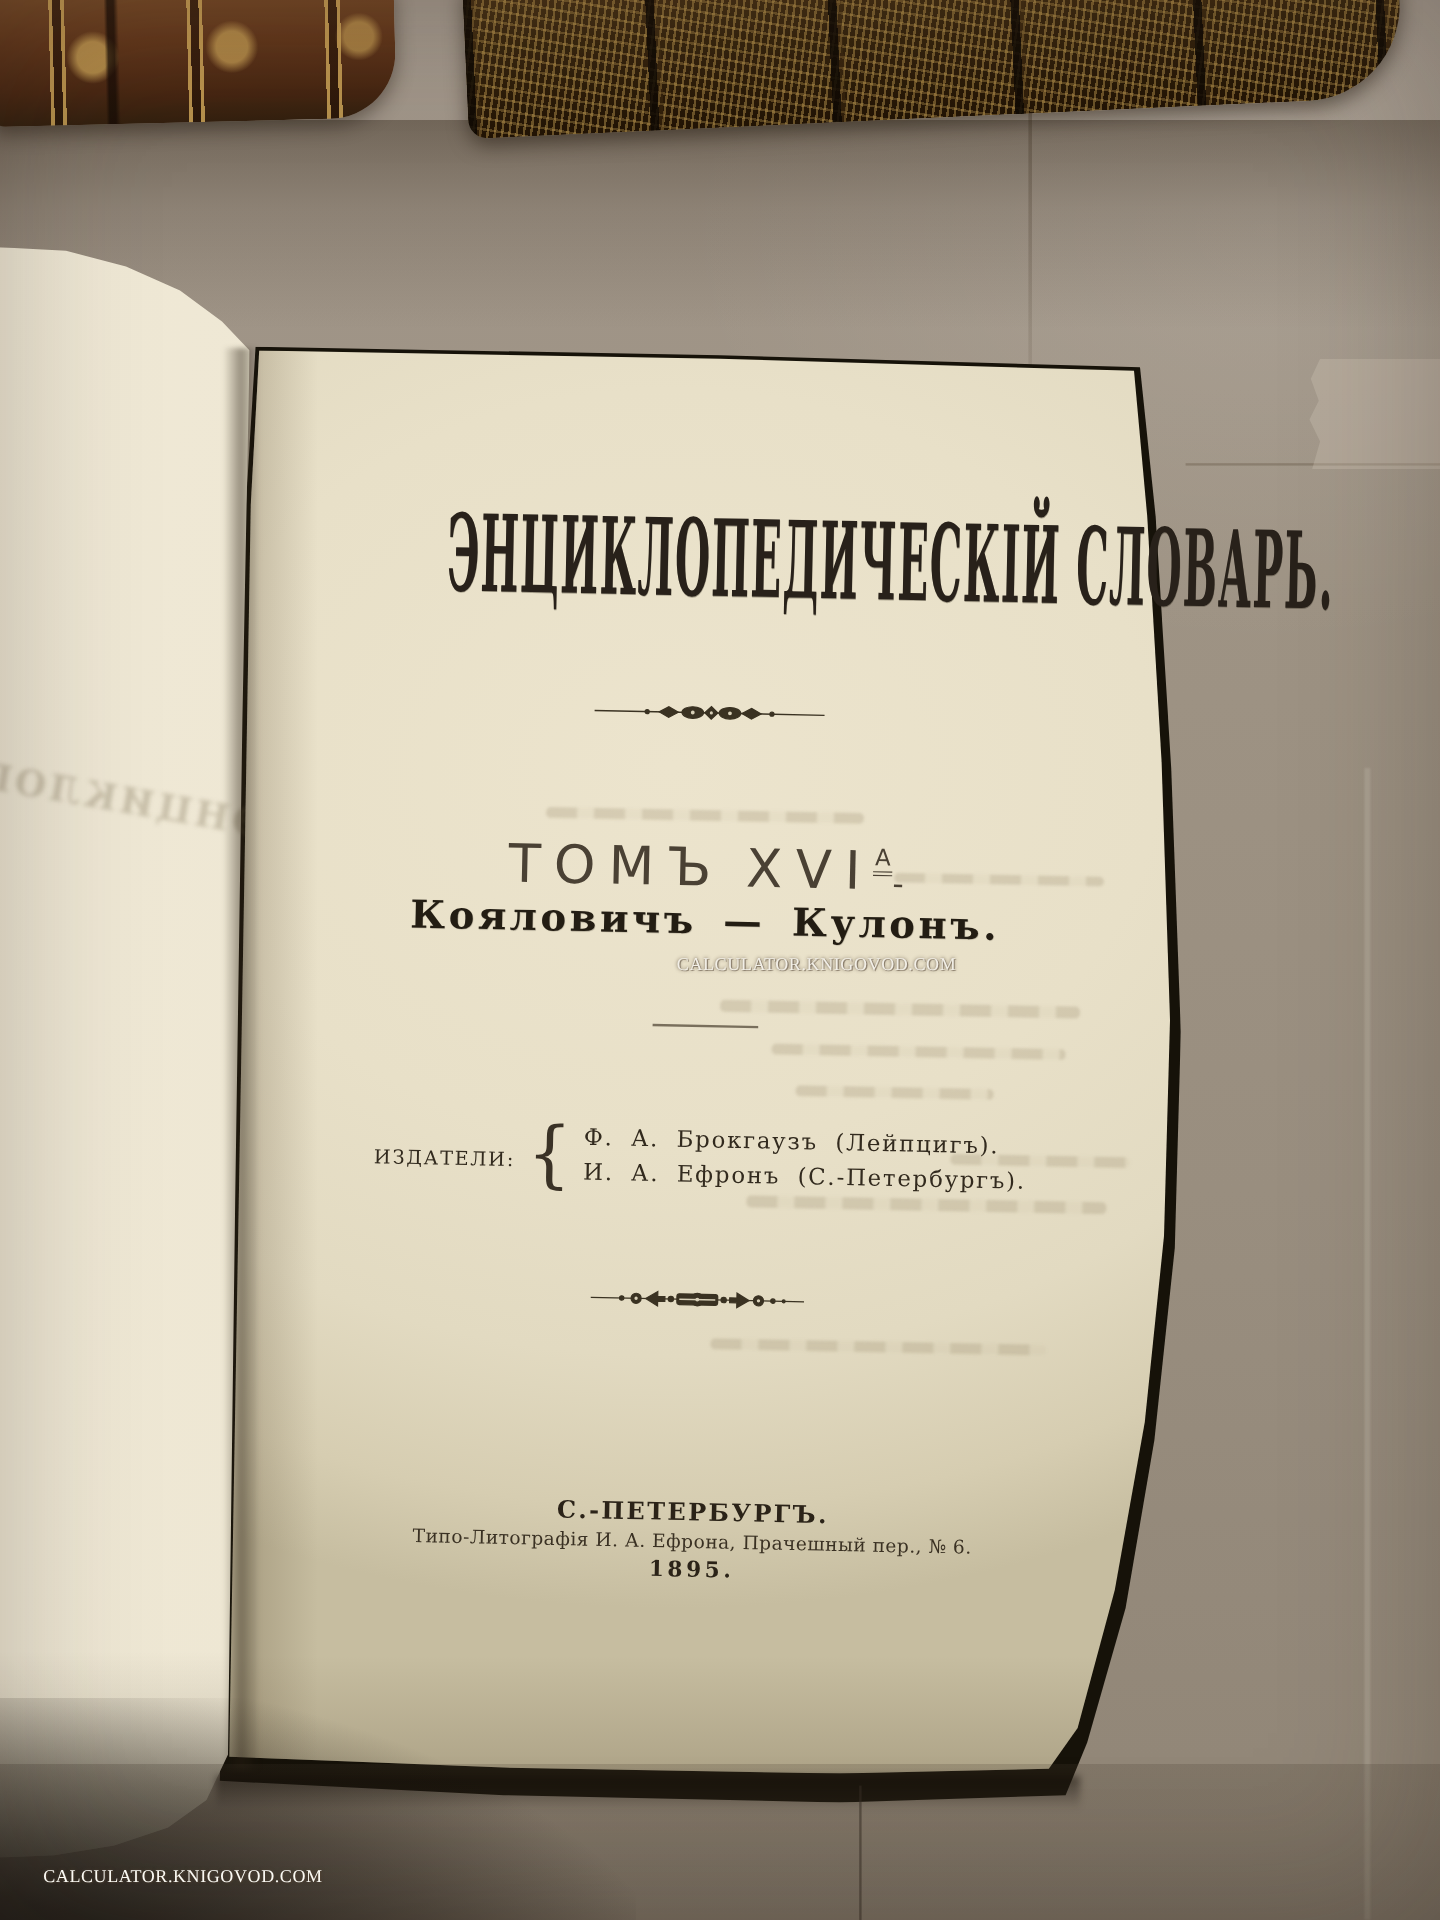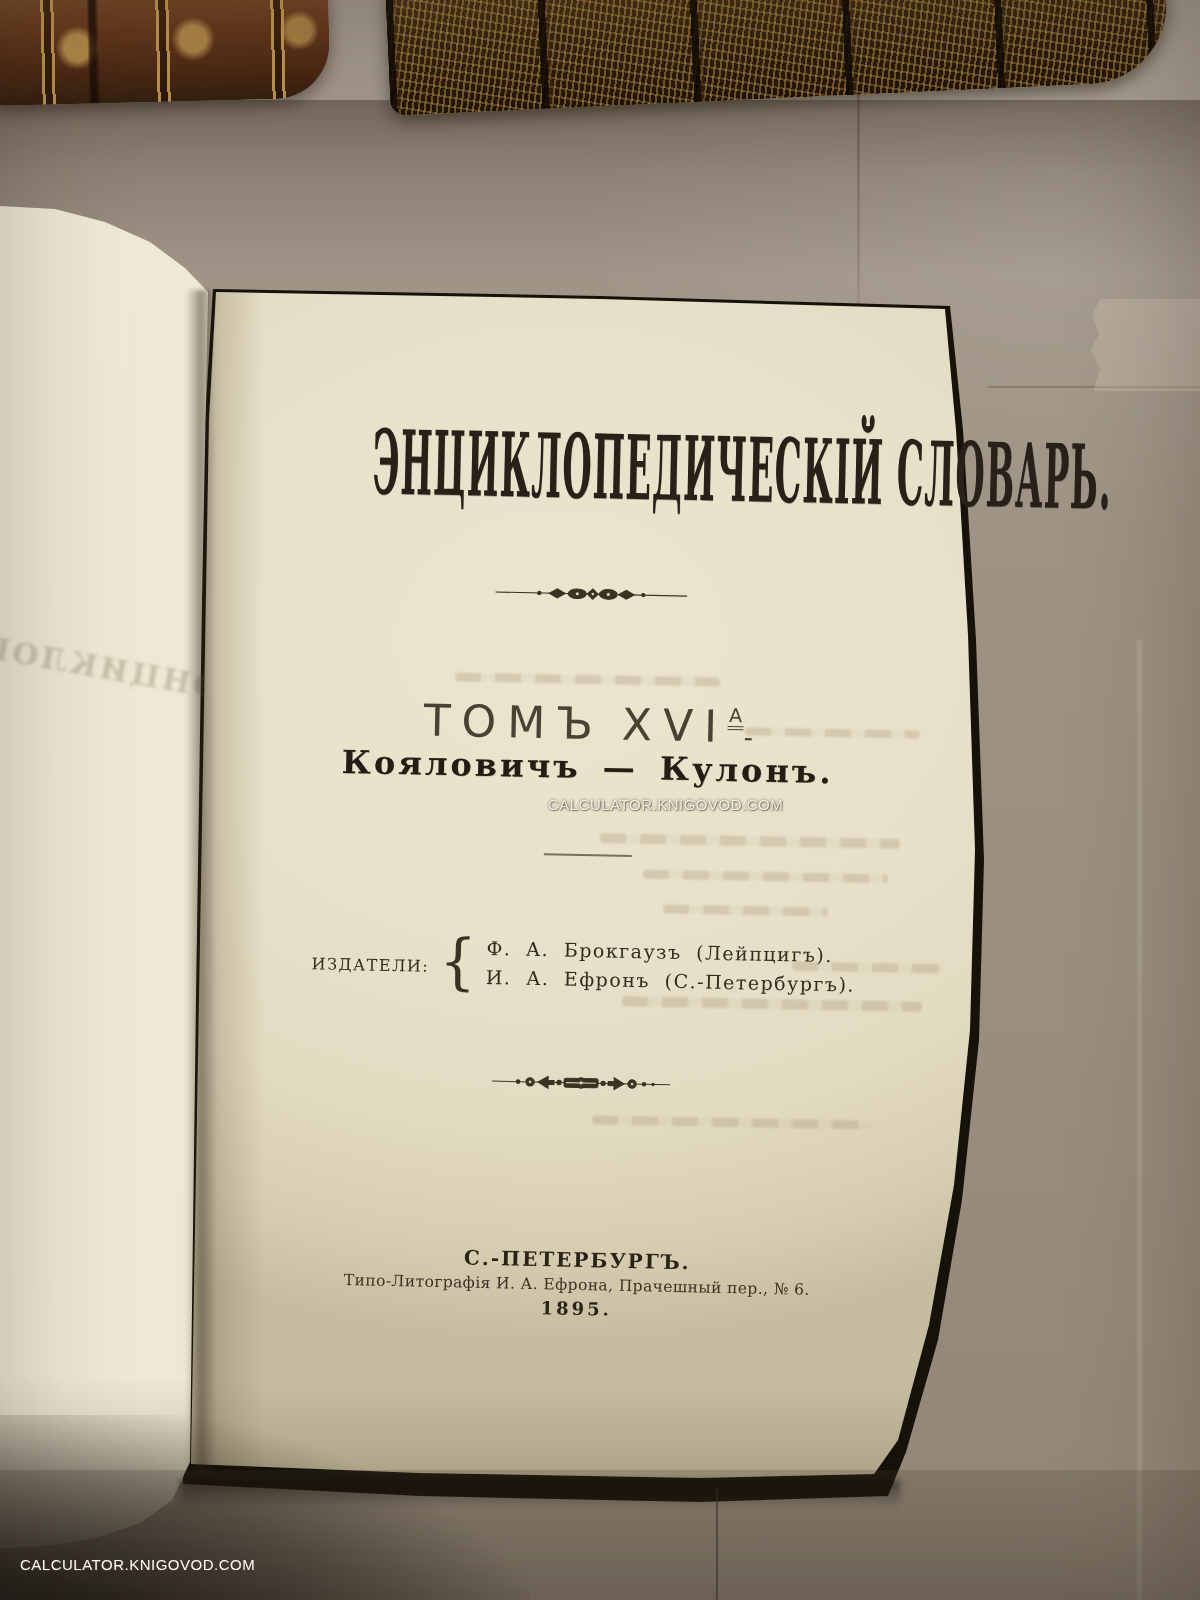--- a/index.html
+++ b/index.html
@@ -98,22 +98,22 @@
   
   .table-darken{left:0;top:1470px;width:1200px;height:130px;
     background:linear-gradient(180deg,rgba(72,61,47,0.22),rgba(58,49,38,0.30));}
   .page-bottom-shadow{left:180px;top:1480px;width:720px;height:28px;filter:blur(3px);
     background:linear-gradient(180deg,rgba(20,14,8,0.55),rgba(20,14,8,0));}
   .corner-shadow{left:-150px;top:1415px;width:680px;height:340px;
     background:radial-gradient(ellipse at 12% 88%,rgba(8,6,3,0.95) 0%,rgba(10,8,5,0.75) 32%,rgba(20,15,10,0.38) 58%,rgba(20,15,10,0) 78%);}
   .vignette{inset:0;box-shadow:inset 0 0 130px rgba(38,30,20,0.28);pointer-events:none;}
 
   
-  .wm{position:absolute;font-family:Liberation Sans, sans-serif;color:#f2efe7;
-    letter-spacing:0.5px;text-shadow:0 0 3px rgba(80,65,50,0.9),1px 1px 0 rgba(80,65,50,0.45);}
+  .wm{position:absolute;font-family:Liberation Serif, serif;color:#f2efe7;
+    letter-spacing:0.5px;text-shadow:0 0 3px rgba(80,65,50,0.9),1px 1px 0 rgba(80,65,50,0.45);margin-left:16px;}
   .wm-center{left:548px;top:796px;font-size:15px;}
   .wm-bottom{left:20px;top:1556px;font-size:15px;color:#fbfaf4;}
 </style>
 </head>
 <body>
 
 <div class="scene">
 
   <div class="abs backdrop"></div>
   <div class="abs seam-v-top"></div>

